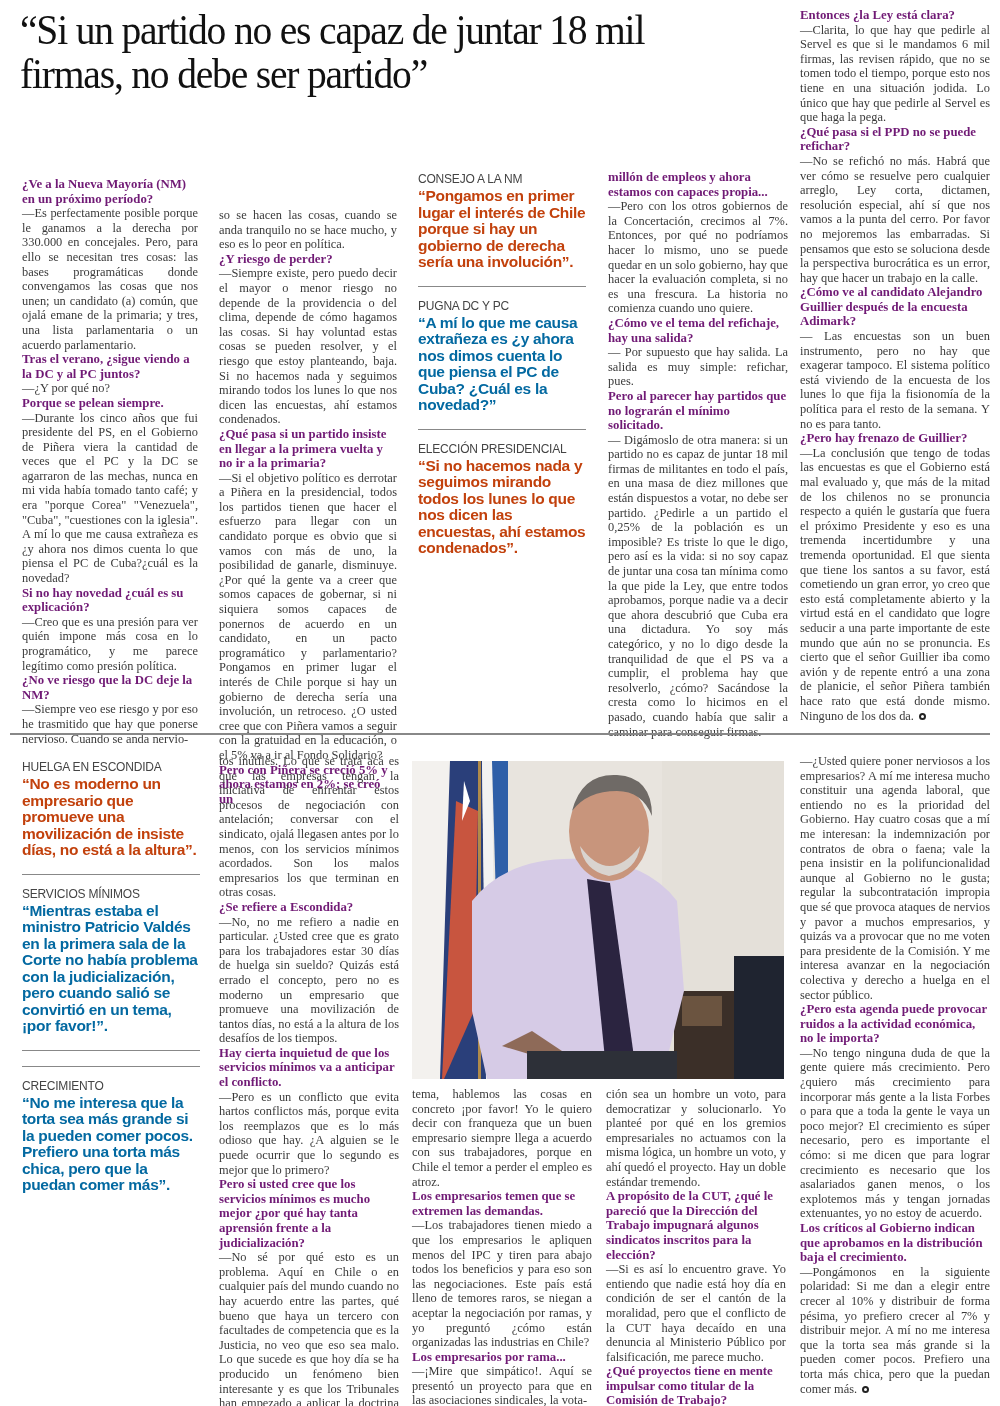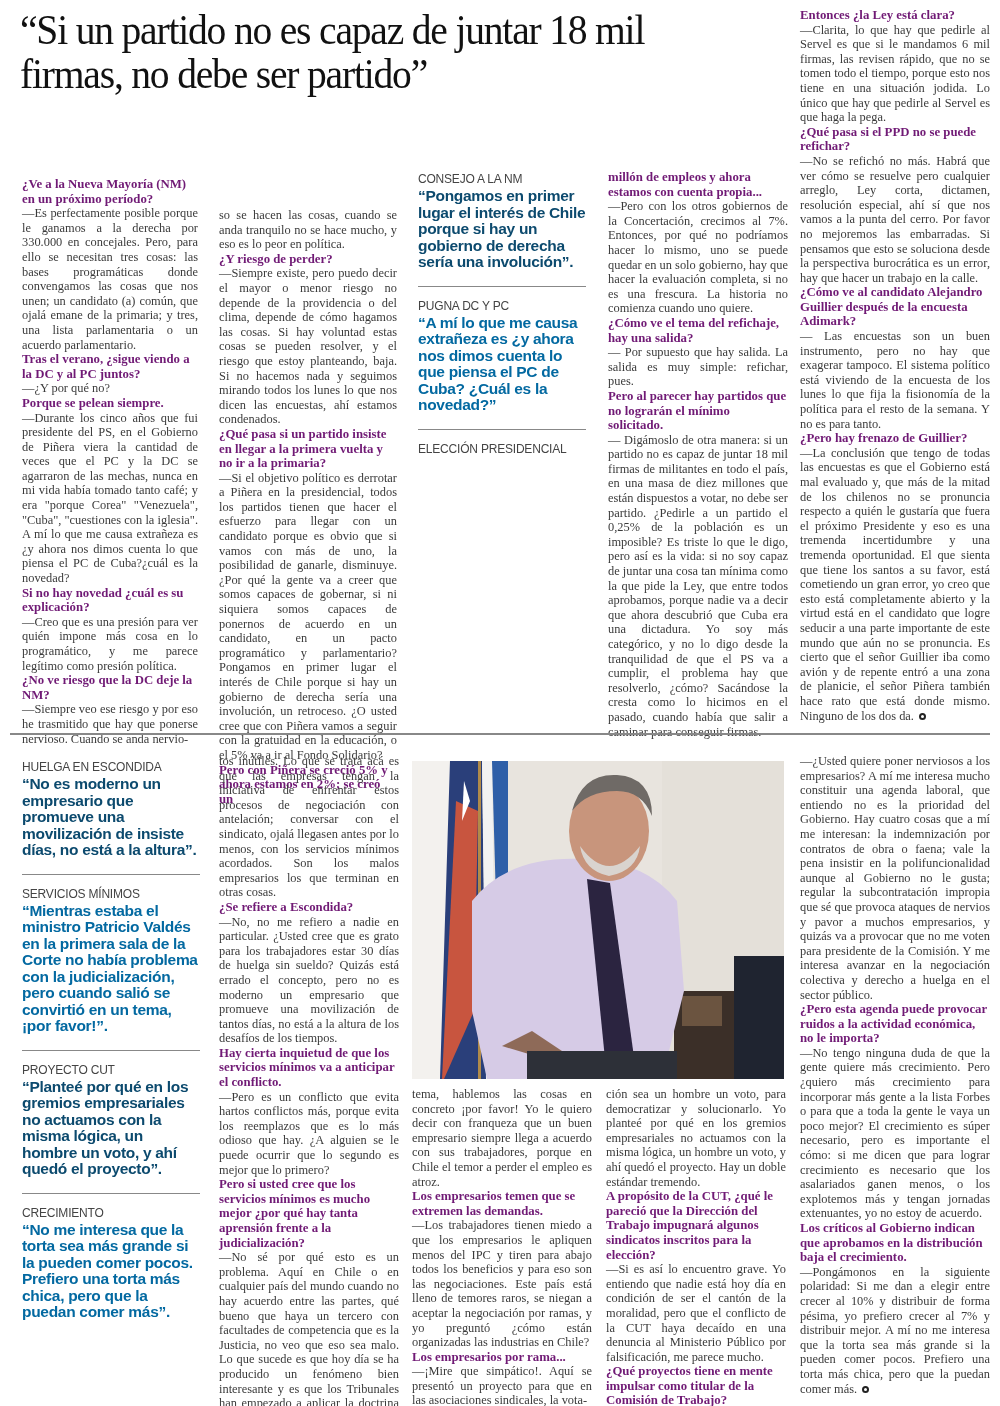--- a/index.html
+++ b/index.html
@@ -13,21 +13,21 @@
   }
 
   .col { position: absolute; font-family: "Liberation Serif", serif; font-size: 12.4px; line-height: 14.6px; color: #3a3a3a; text-align: justify; hyphens: manual; }
   .col p { margin: 0; }
   .col .q { font-weight: bold; color: #701a75; font-size: 12.8px; line-height: 14.6px; text-align: left; }
   .col .a { }
 
   .side { position: absolute; font-family: "Liberation Sans", sans-serif; }
   .side .kicker { font-size: 12px; color: #444; letter-spacing: -0.2px; margin: 0 0 2px 0; text-transform: uppercase; }
   .side .quote { font-size: 15.5px; line-height: 16.5px; font-weight: bold; margin: 0; letter-spacing: -0.3px; }
-  .side .quote.green { color: #0c4a6e; }
+  .side .quote.green { color: #c2410c; }
   .side .quote.black { color: #0369a1; }
   .side .rule { border: 0; border-top: 1.5px solid #888; margin: 15px 0 12px 0; }
 
   .hdivider { position: absolute; left: 10px; top: 733px; width: 980px; height: 0; border-top: 2px solid #888; }
 
   .photo { position: absolute; left: 412px; top: 761px; width: 372px; height: 318px; overflow: hidden; background: #e9e6e1; }
   .endmark { display: inline-block; width: 7px; height: 7px; border-radius: 50%; border: 2px solid #222; box-sizing: border-box; vertical-align: middle; margin-left: 2px; }
 </style>
 </head>
 <body>
@@ -61,25 +61,26 @@
       <p class="quote green">“Pongamos en primer lugar el interés de Chile porque si hay un gobierno de derecha sería una involución”.</p>
     </div>
     <hr class="rule">
     <div>
       <p class="kicker">PUGNA DC Y PC</p>
       <p class="quote black">“A mí lo que me causa extrañeza es ¿y ahora nos dimos cuenta lo que piensa el PC de Cuba? ¿Cuál es la novedad?”</p>
     </div>
     <hr class="rule">
     <div>
       <p class="kicker">ELECCIÓN PRESIDENCIAL</p>
+      <p class="quote green">“Si no hacemos nada y seguimos mirando todos los lunes lo que nos dicen las encuestas, ahí estamos condenados”.</p>
     </div>
   </div>
 
 <div class="col" style="left:608px; top:170px; width:180px;">
-    <p class="q">millón de empleos y ahora estamos con cuenta propia...</p>
+    <p class="q">millón de empleos y ahora estamos con capaces propia...</p>
     <p class="a">—Pero con los otros gobiernos de la Concertación, crecimos al 7%. Entonces, por qué no podríamos hacer lo mismo, uno se puede quedar en un solo gobierno, hay que hacer la evaluación completa, si no es una frescura. La historia no comienza cuando uno quiere.</p>
     <p class="q">¿Cómo ve el tema del refichaje, hay una salida?</p>
     <p class="a">— Por supuesto que hay salida. La salida es muy simple: refichar, pues.</p>
     <p class="q">Pero al parecer hay partidos que no lograrán el mínimo solicitado.</p>
     <p class="a">— Digámoslo de otra manera: si un partido no es capaz de juntar 18 mil firmas de militantes en todo el país, en una masa de diez millones que están dispuestos a votar, no debe ser partido. ¿Pedirle a un partido el 0,25% de la población es un imposible? Es triste lo que le digo, pero así es la vida: si no soy capaz de juntar una cosa tan mínima como la que pide la Ley, que entre todos aprobamos, porque nadie va a decir que ahora descubrió que Cuba era una dictadura. Yo soy más categórico, y no lo digo desde la tranquilidad de que el PS va a cumplir, el problema hay que resolverlo, ¿cómo? Sacándose la cresta como lo hicimos en el pasado, cuando había que salir a caminar para conseguir firmas.</p>
   </div>
 <div class="col" style="left:800px; top:8px; width:190px;">
     <p class="q">Entonces ¿la Ley está clara?</p>
     <p class="a">—Clarita, lo que hay que pedirle al Servel es que si le mandamos 6 mil firmas, las revisen rápido, que no se tomen todo el tiempo, porque esto nos tiene en una situación jodida. Lo único que hay que pedirle al Servel es que haga la pega.</p>
     <p class="q">¿Qué pasa si el PPD no se puede refichar?</p>
@@ -96,24 +97,20 @@
     <div>
       <p class="kicker">HUELGA EN ESCONDIDA</p>
       <p class="quote green">“No es moderno un empresario que promueve una movilización de insiste días, no está a la altura”.</p>
     </div>
     <hr class="rule">
     <div>
       <p class="kicker">SERVICIOS MÍNIMOS</p>
       <p class="quote black">“Mientras estaba el ministro Patricio Valdés en la primera sala de la Corte no había problema con la judicialización, pero cuando salió se convirtió en un tema, ¡por favor!”.</p>
     </div>
     <hr class="rule">
-    <div>
-      <p class="kicker">PROYECTO CUT</p>
-      <p class="quote green">“Planteé por qué en los gremios empresariales no actuamos con la misma lógica, un hombre un voto, y ahí quedó el proyecto”.</p>
-    </div>
     <hr class="rule">
     <div>
       <p class="kicker">CRECIMIENTO</p>
       <p class="quote black">“No me interesa que la torta sea más grande si la pueden comer pocos. Prefiero una torta más chica, pero que la puedan comer más”.</p>
     </div>
   </div>
 
 <div class="col" style="left:219px; top:754px; width:180px;">
     <p class="a">tos inútiles. Lo que se trata acá es que las empresas tengan la iniciativa de enfrentar estos procesos de negociación con antelación; conversar con el sindicato, ojalá llegasen antes por lo menos, con los servicios mínimos acordados. Son los malos empresarios los que terminan en otras cosas.</p>
     <p class="q">¿Se refiere a Escondida?</p>

